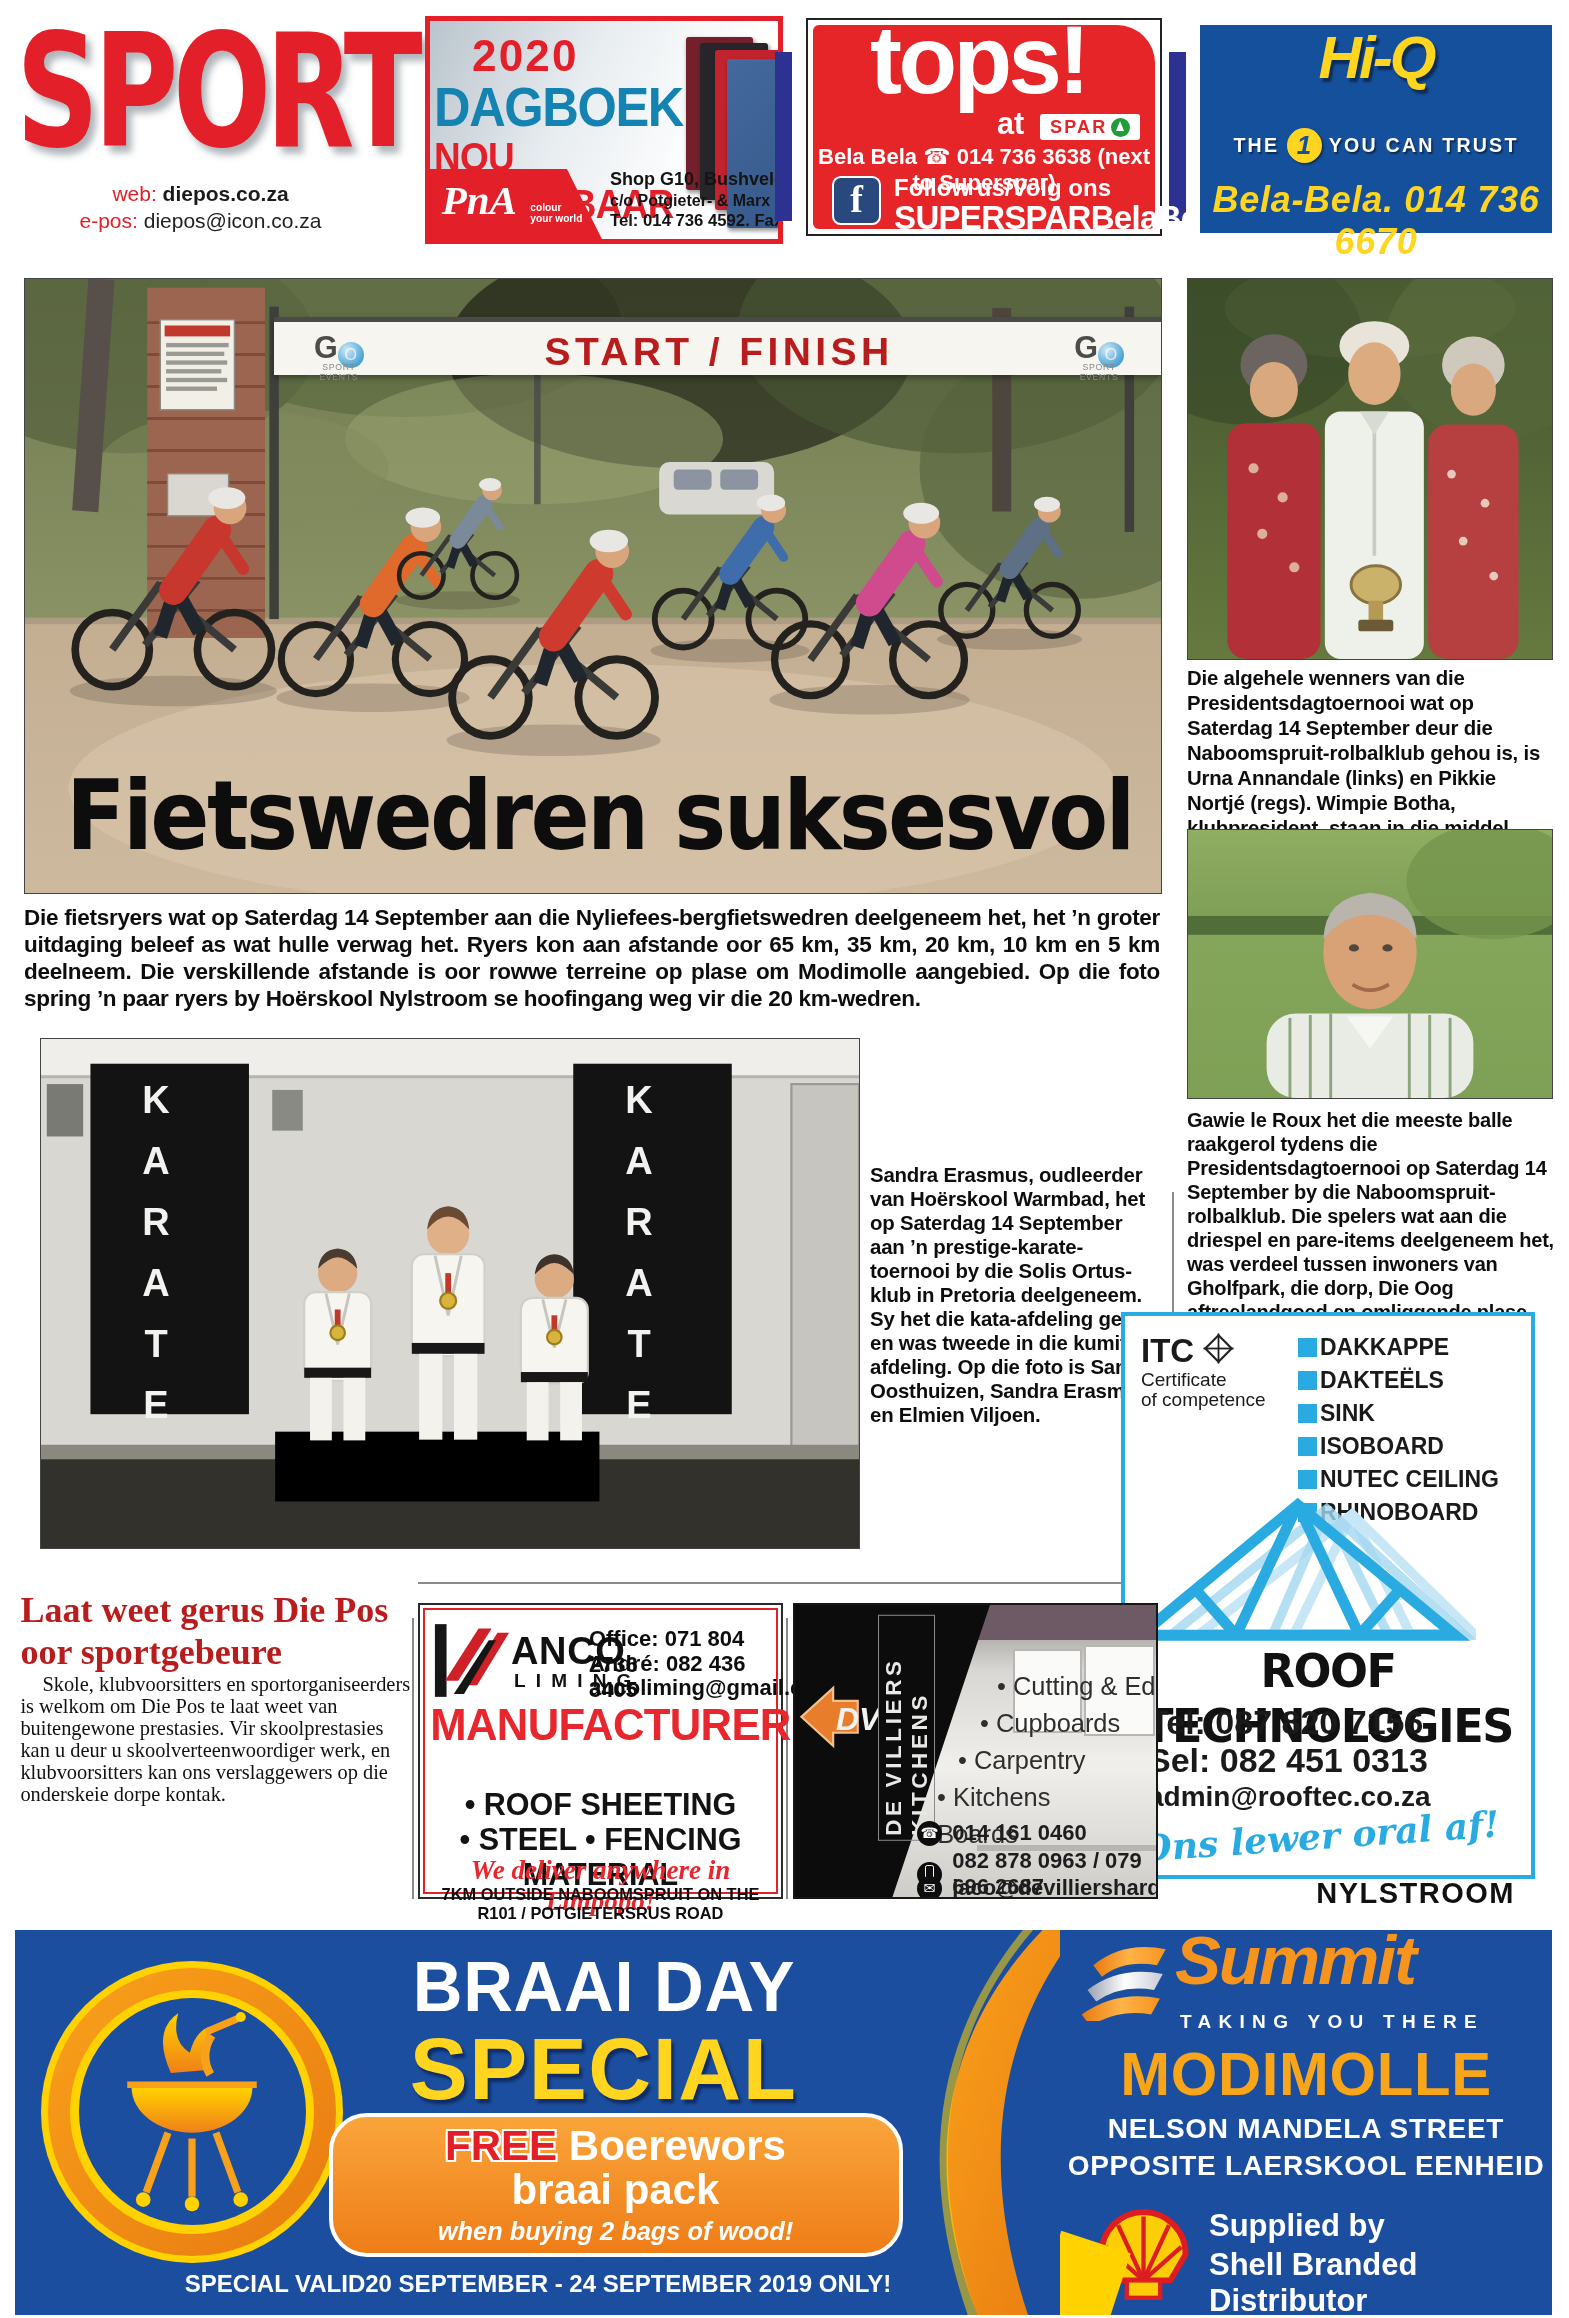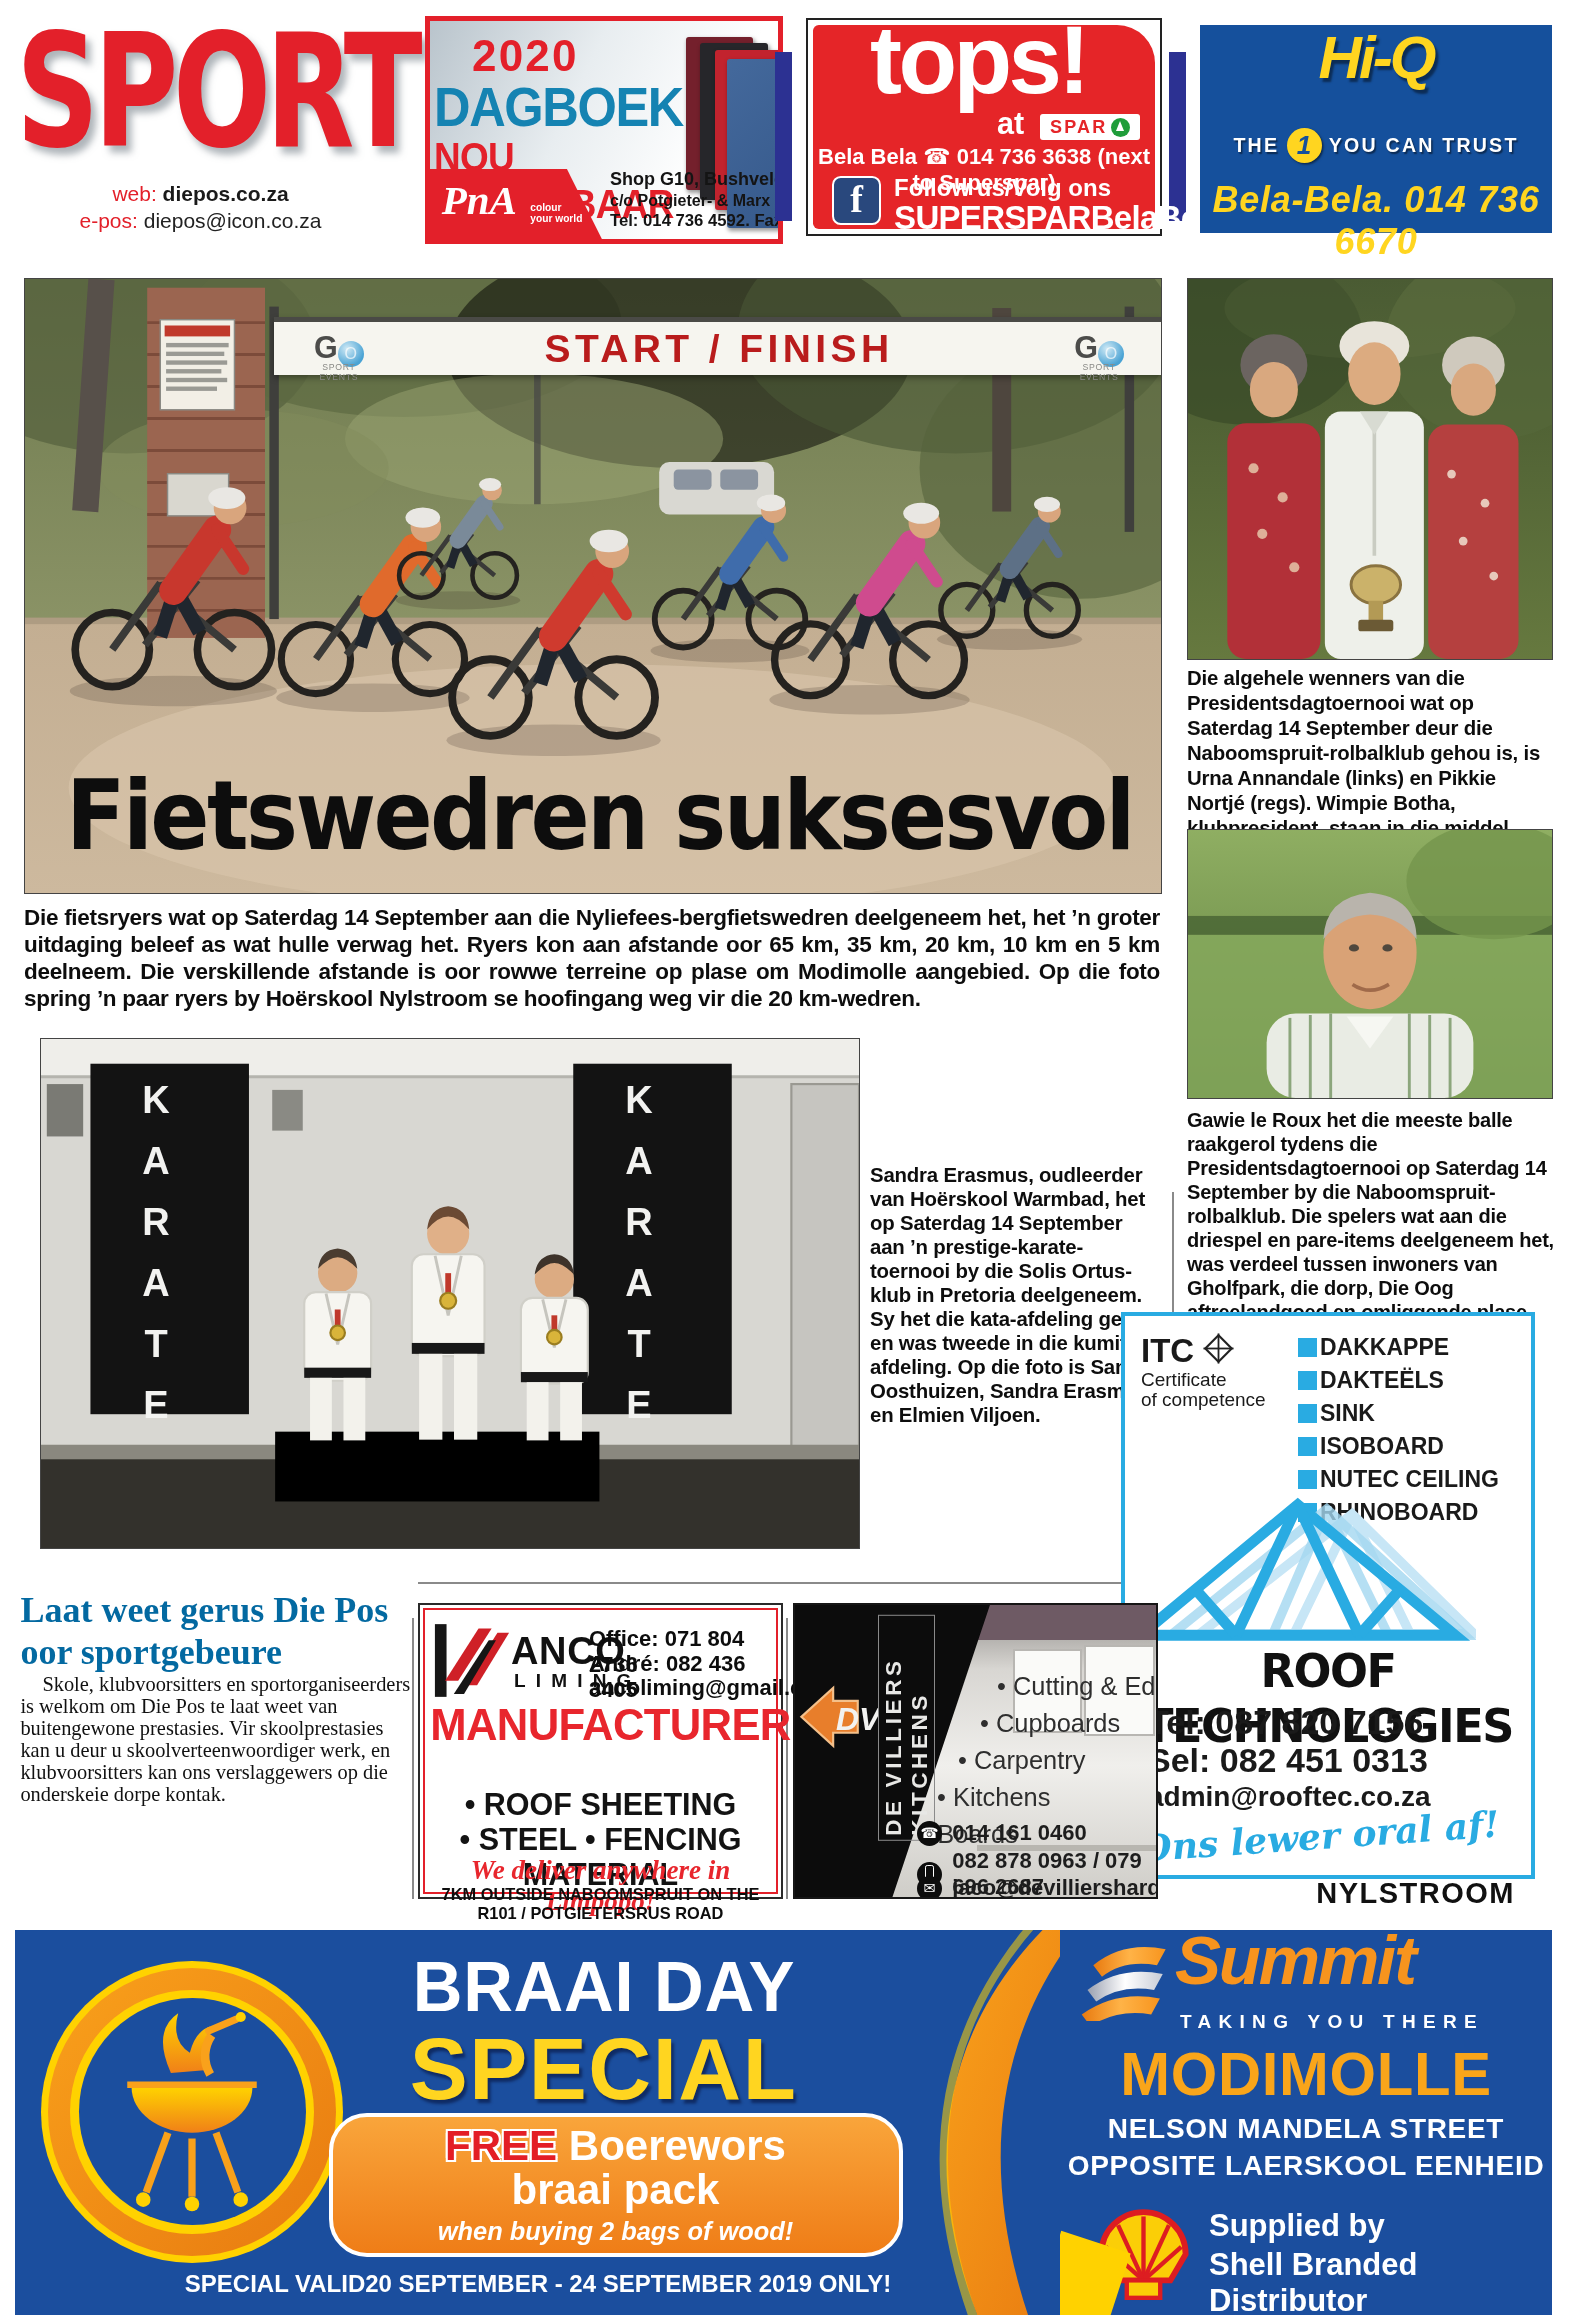--- a/index.html
+++ b/index.html
@@ -64,22 +64,22 @@
   #hiq-one{display:inline-block;width:35px;height:35px;border-radius:50%;background:#ffd520;color:#15509c;
     font-size:26px;font-weight:900;font-style:italic;text-align:center;line-height:35px;
     box-shadow:1.5px 1.5px 2.2px rgba(0,0,0,.5);}
   #hiq-phone{left:0;top:154px;width:100%;text-align:center;font-size:36px;font-weight:900;font-style:italic;
     color:#ffd520;letter-spacing:0.7px;}
 
   
   .photo{border:1.5px solid #444;overflow:hidden;background:#777;}
   #main-photo{left:24px;top:278px;width:1136px;height:614px;}
   #start-banner{left:249px;top:38px;width:890px;height:58px;background:#f6f5ef;
-    border-top:5.1px solid #4a4a46;display:flex;align-items:center;justify-content:space-between;
-    padding:16px 40px;box-sizing:border-box;box-shadow:0 2.9px 5.8px rgba(0,0,0,.35);}
+    border-top:5.1px solid #4a4a46;display:flex;align-items:flex-start;justify-content:space-between;
+    padding:8px 40px;box-sizing:border-box;box-shadow:0 2.9px 5.8px rgba(0,0,0,.35);}
   .go-wrap{position:relative;text-align:center;}
   .go-g{font-size:30.5px;font-weight:bold;color:#4c4c4a;}
   .go-o{display:inline-block;width:26px;height:26px;border-radius:50%;vertical-align:middle;
     background:radial-gradient(circle at 35% 30%,#cfe9f5,#4aa3d4 70%);color:rgba(255,255,255,.7);
     font-size:16px;line-height:26px;text-align:center;}
   .go-events{position:absolute;left:0;top:32px;width:100%;font-size:8.7px;color:#8a8a86;letter-spacing:0.7px;}
   #banner-text{font-size:39px;font-weight:bold;color:#b91c1c;letter-spacing:4.4px;}
   #main-headline{left:41px;top:480px;font-size:97px;font-weight:900;color:#0d0d0d;letter-spacing:-2.9px;
     transform:scaleX(.9);transform-origin:left;white-space:nowrap;
     font-family:"DejaVu Sans","Liberation Sans",sans-serif;}
@@ -111,21 +111,21 @@
     letter-spacing:-1.5px;transform:scaleX(.95);color:#111;
     font-family:"DejaVu Sans","Liberation Sans",sans-serif;}
   .roof-tel{left:23px;font-size:34px;font-weight:800;color:#1a1a1a;}
   #roof-email{left:23px;top:509px;font-size:28px;font-weight:bold;color:#1a1a1a;}
   #roof-slogan{left:14.5px;top:539px;font-size:36px;font-weight:bold;font-style:italic;color:#29abe2;
     font-family:"DejaVu Serif","Liberation Serif",serif;transform:rotate(-4deg);}
   #roof-city{right:16px;top:561px;font-size:29px;font-weight:900;color:#111;letter-spacing:1.5px;}
 
   
   #news{left:20.4px;top:1589px;width:391px;font-family:"Liberation Serif","DejaVu Serif",serif;}
-  #news-heading{font-size:36px;line-height:42px;font-weight:600;color:#0369a1;}
+  #news-heading{font-size:36px;line-height:42px;font-weight:600;color:#b91c1c;}
   .news-p{font-size:20.4px;line-height:22px;color:#111;margin:0;}
   #news-p1{margin-top:13px;}
   #news-p2{text-indent:22px;}
 
   
   .vrule{width:1.5px;background:#8a8a8a;}
   .hrule{height:1.5px;background:#8a8a8a;}
 
   
   #anco-ad{left:418px;top:1603px;width:365px;height:296px;border:2.9px solid #2a2a2a;background:#fff;

